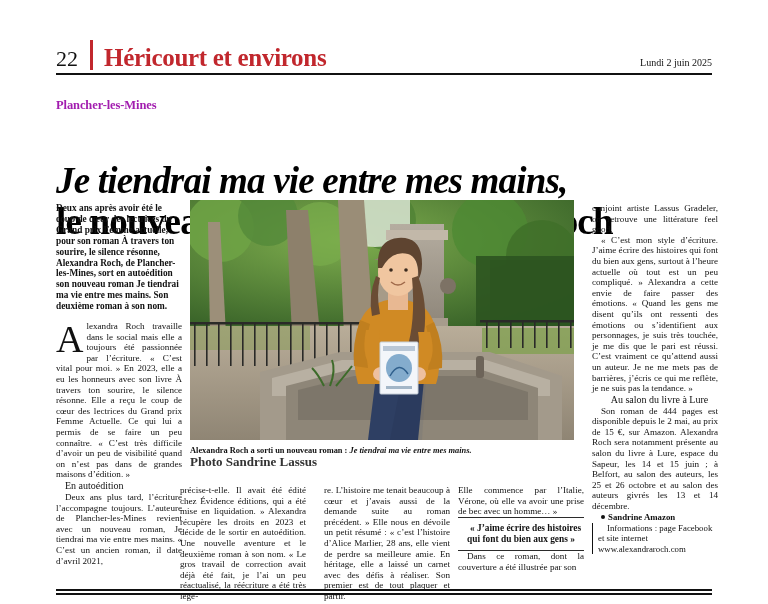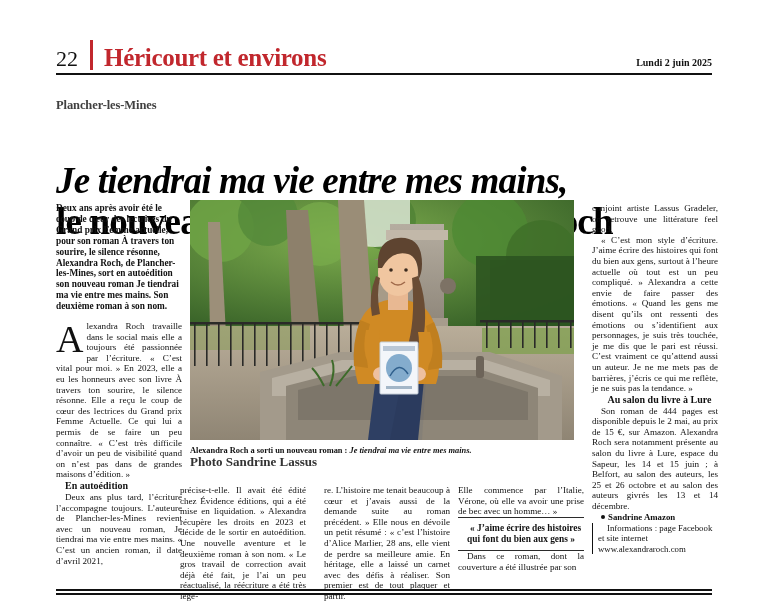--- a/index.html
+++ b/index.html
@@ -25,32 +25,32 @@
   }
   .section-title{
     font-family:"Liberation Serif", serif;
     font-weight:700;font-size:25px;line-height:25px;color:#c1272d;
     letter-spacing:-0.3px;
     white-space:nowrap;
   }
   .mast-date{
     margin-left:auto;
     font-family:"Liberation Serif", serif;
-    font-weight:700;font-size:10px;line-height:10px;color:#111;
+    font-weight:400;font-size:10px;line-height:10px;color:#111;
     white-space:nowrap;padding-bottom:2px;text-align:right;
   }
   .mast-rule{
     position:absolute;left:0;top:37px;width:656px;height:2px;background:#111;
   }
 
   
   .kicker{
     position:absolute;left:56px;top:99px;
     font-family:"Liberation Serif", serif;
-    font-weight:700;font-size:12.5px;line-height:13px;color:#404040;
+    font-weight:700;font-size:12.5px;line-height:13px;color:#a21caf;
     letter-spacing:-0.1px;
   }
   .headline{
     position:absolute;left:56px;top:112px;width:660px;
     font-family:"Liberation Serif", serif;
     color:#000;
   }
   .hl1{
     font-size:37px;line-height:41px;font-weight:700;font-style:italic;
     letter-spacing:-0.8px;white-space:nowrap;margin-top:48px;
@@ -80,21 +80,21 @@
   }
   .body-txt p{margin:0 0 0 0;text-indent:9px;}
   .body-txt p.noind{text-indent:0;}
   .lead{
     font-weight:700;font-size:9.3px;line-height:10.9px;text-align:left;
   }
   .lead p{text-indent:0;}
   i,em{font-style:italic;}
 
   .subhead{
-    font-weight:700;font-size:10px;line-height:12px;
+    font-weight:400;font-size:10px;line-height:12px;
     margin:9px 0 2px 0;text-indent:0;text-align:left;
   }
   .subhead.ctr{text-align:center;}
 
   
   .dropcap{
     float:left;
     font-family:"Liberation Serif", serif;
     font-size:38px;line-height:30px;font-weight:400;
     padding:2px 3px 0 0;margin-top:1px;

